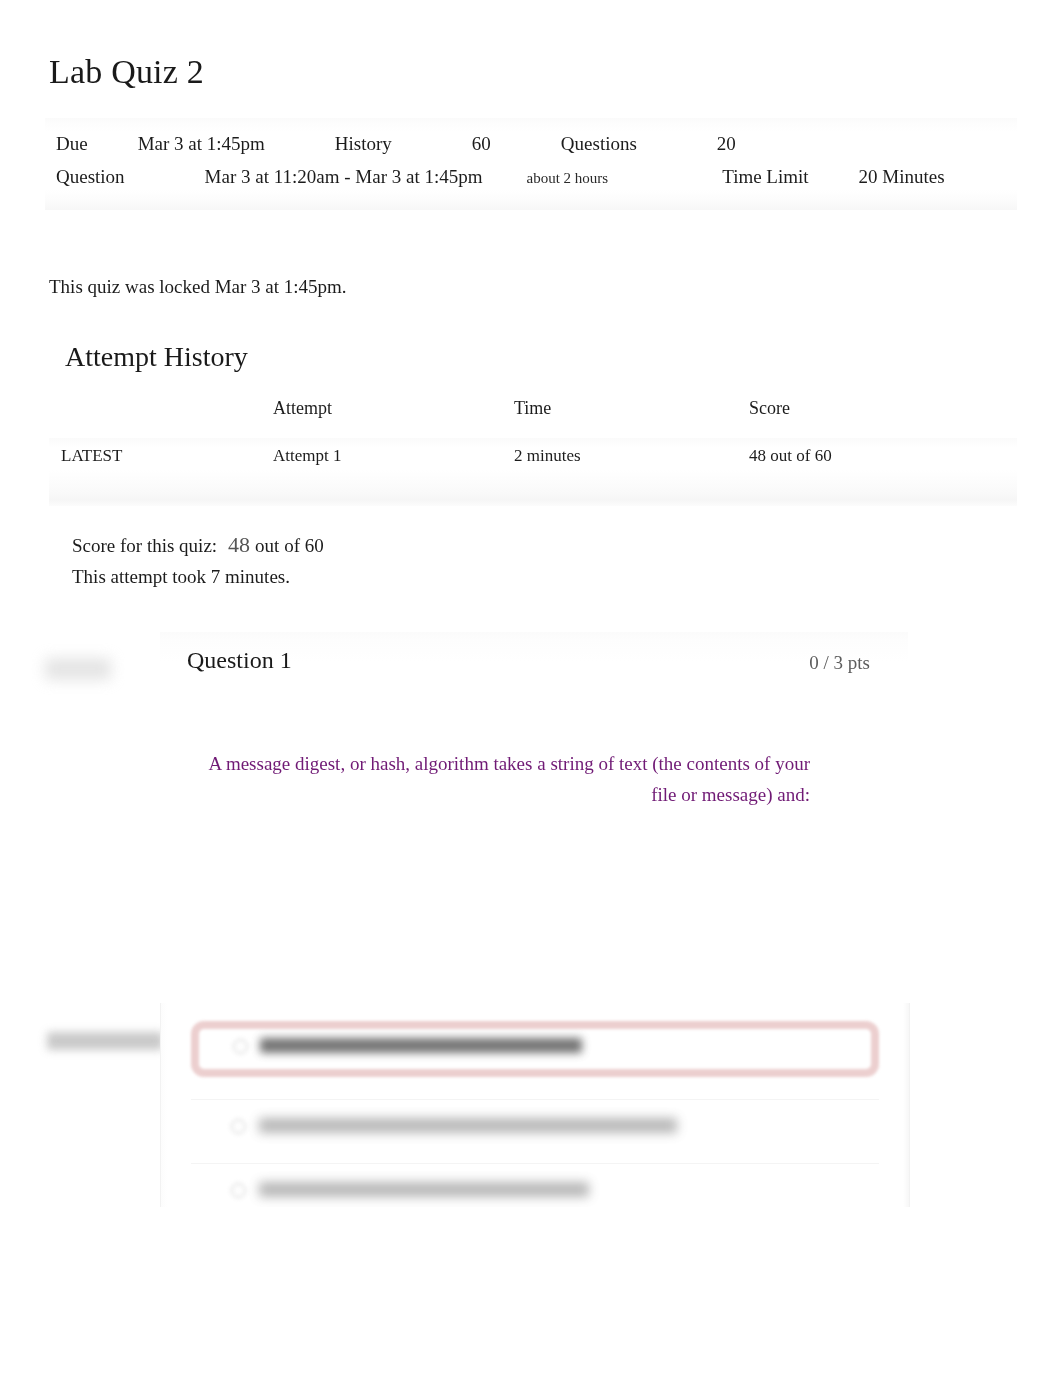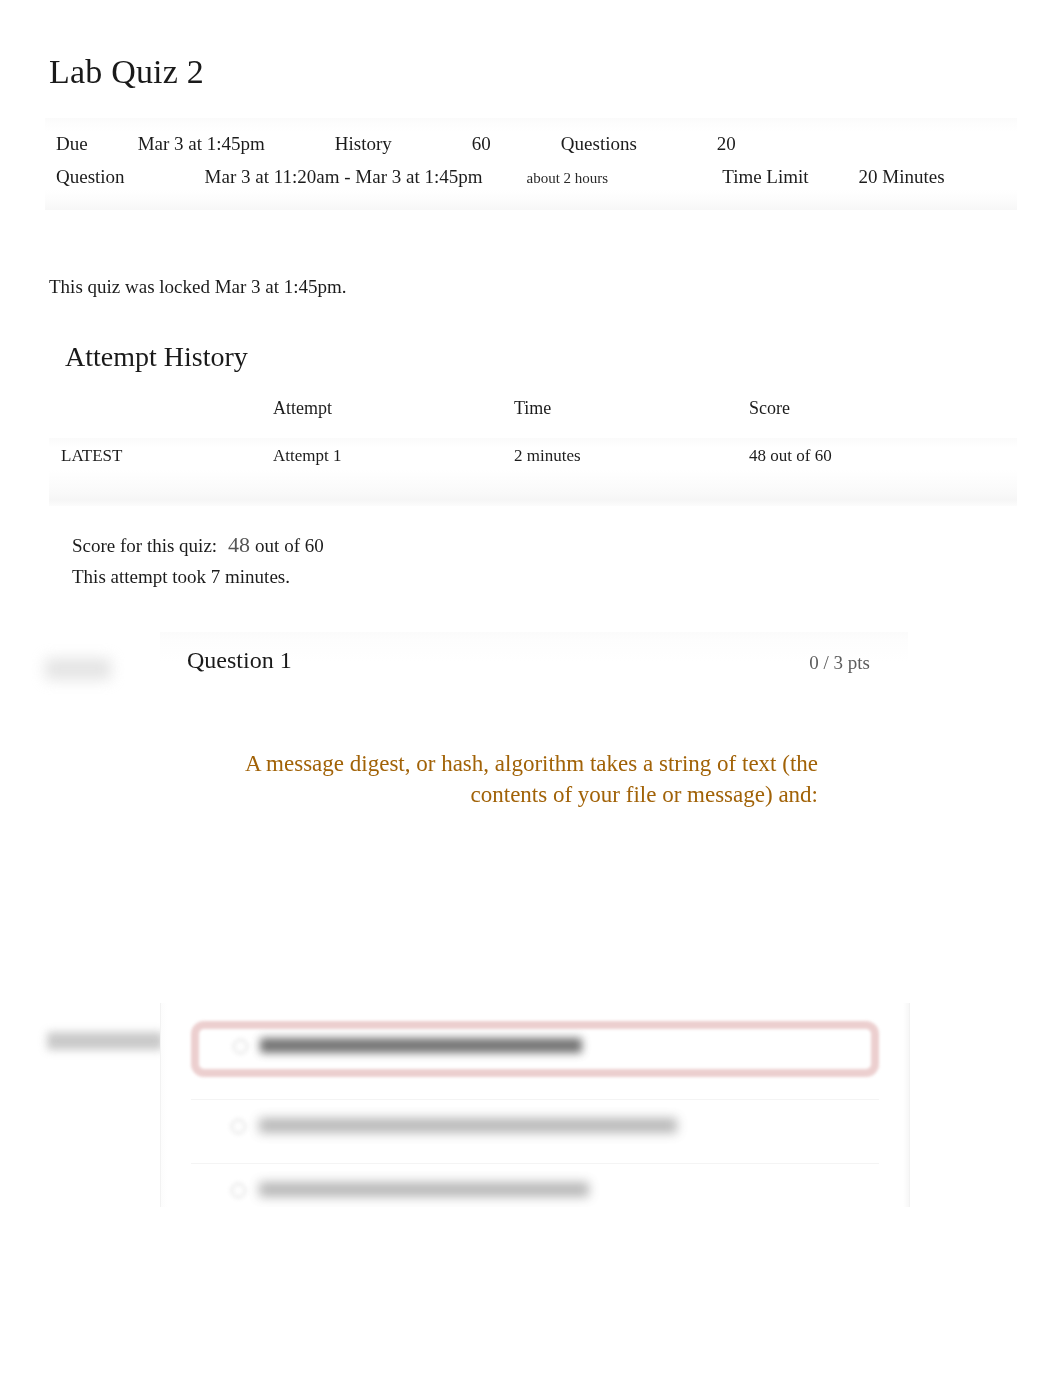--- a/index.html
+++ b/index.html
@@ -168,26 +168,26 @@
   .q-pts {
     position: absolute;
     right: 38px;
     top: 18px;
     font-size: 19px;
     line-height: 26px;
     color: #5d5d5d;
   }
   .q-text {
     position: absolute;
-    left: 48px;
+    left: 40px;
     top: 116px;
     width: 610px;
-    font-size: 23px;
+    font-size: 19px;
     line-height: 31px;
-    color: #a16207;
+    color: #701a75;
   }
 
   
   .q-badge-blur {
     position: absolute;
     left: 45px;
     top: 658px;
     width: 66px;
     height: 22px;
     background: #cfcfcf;

